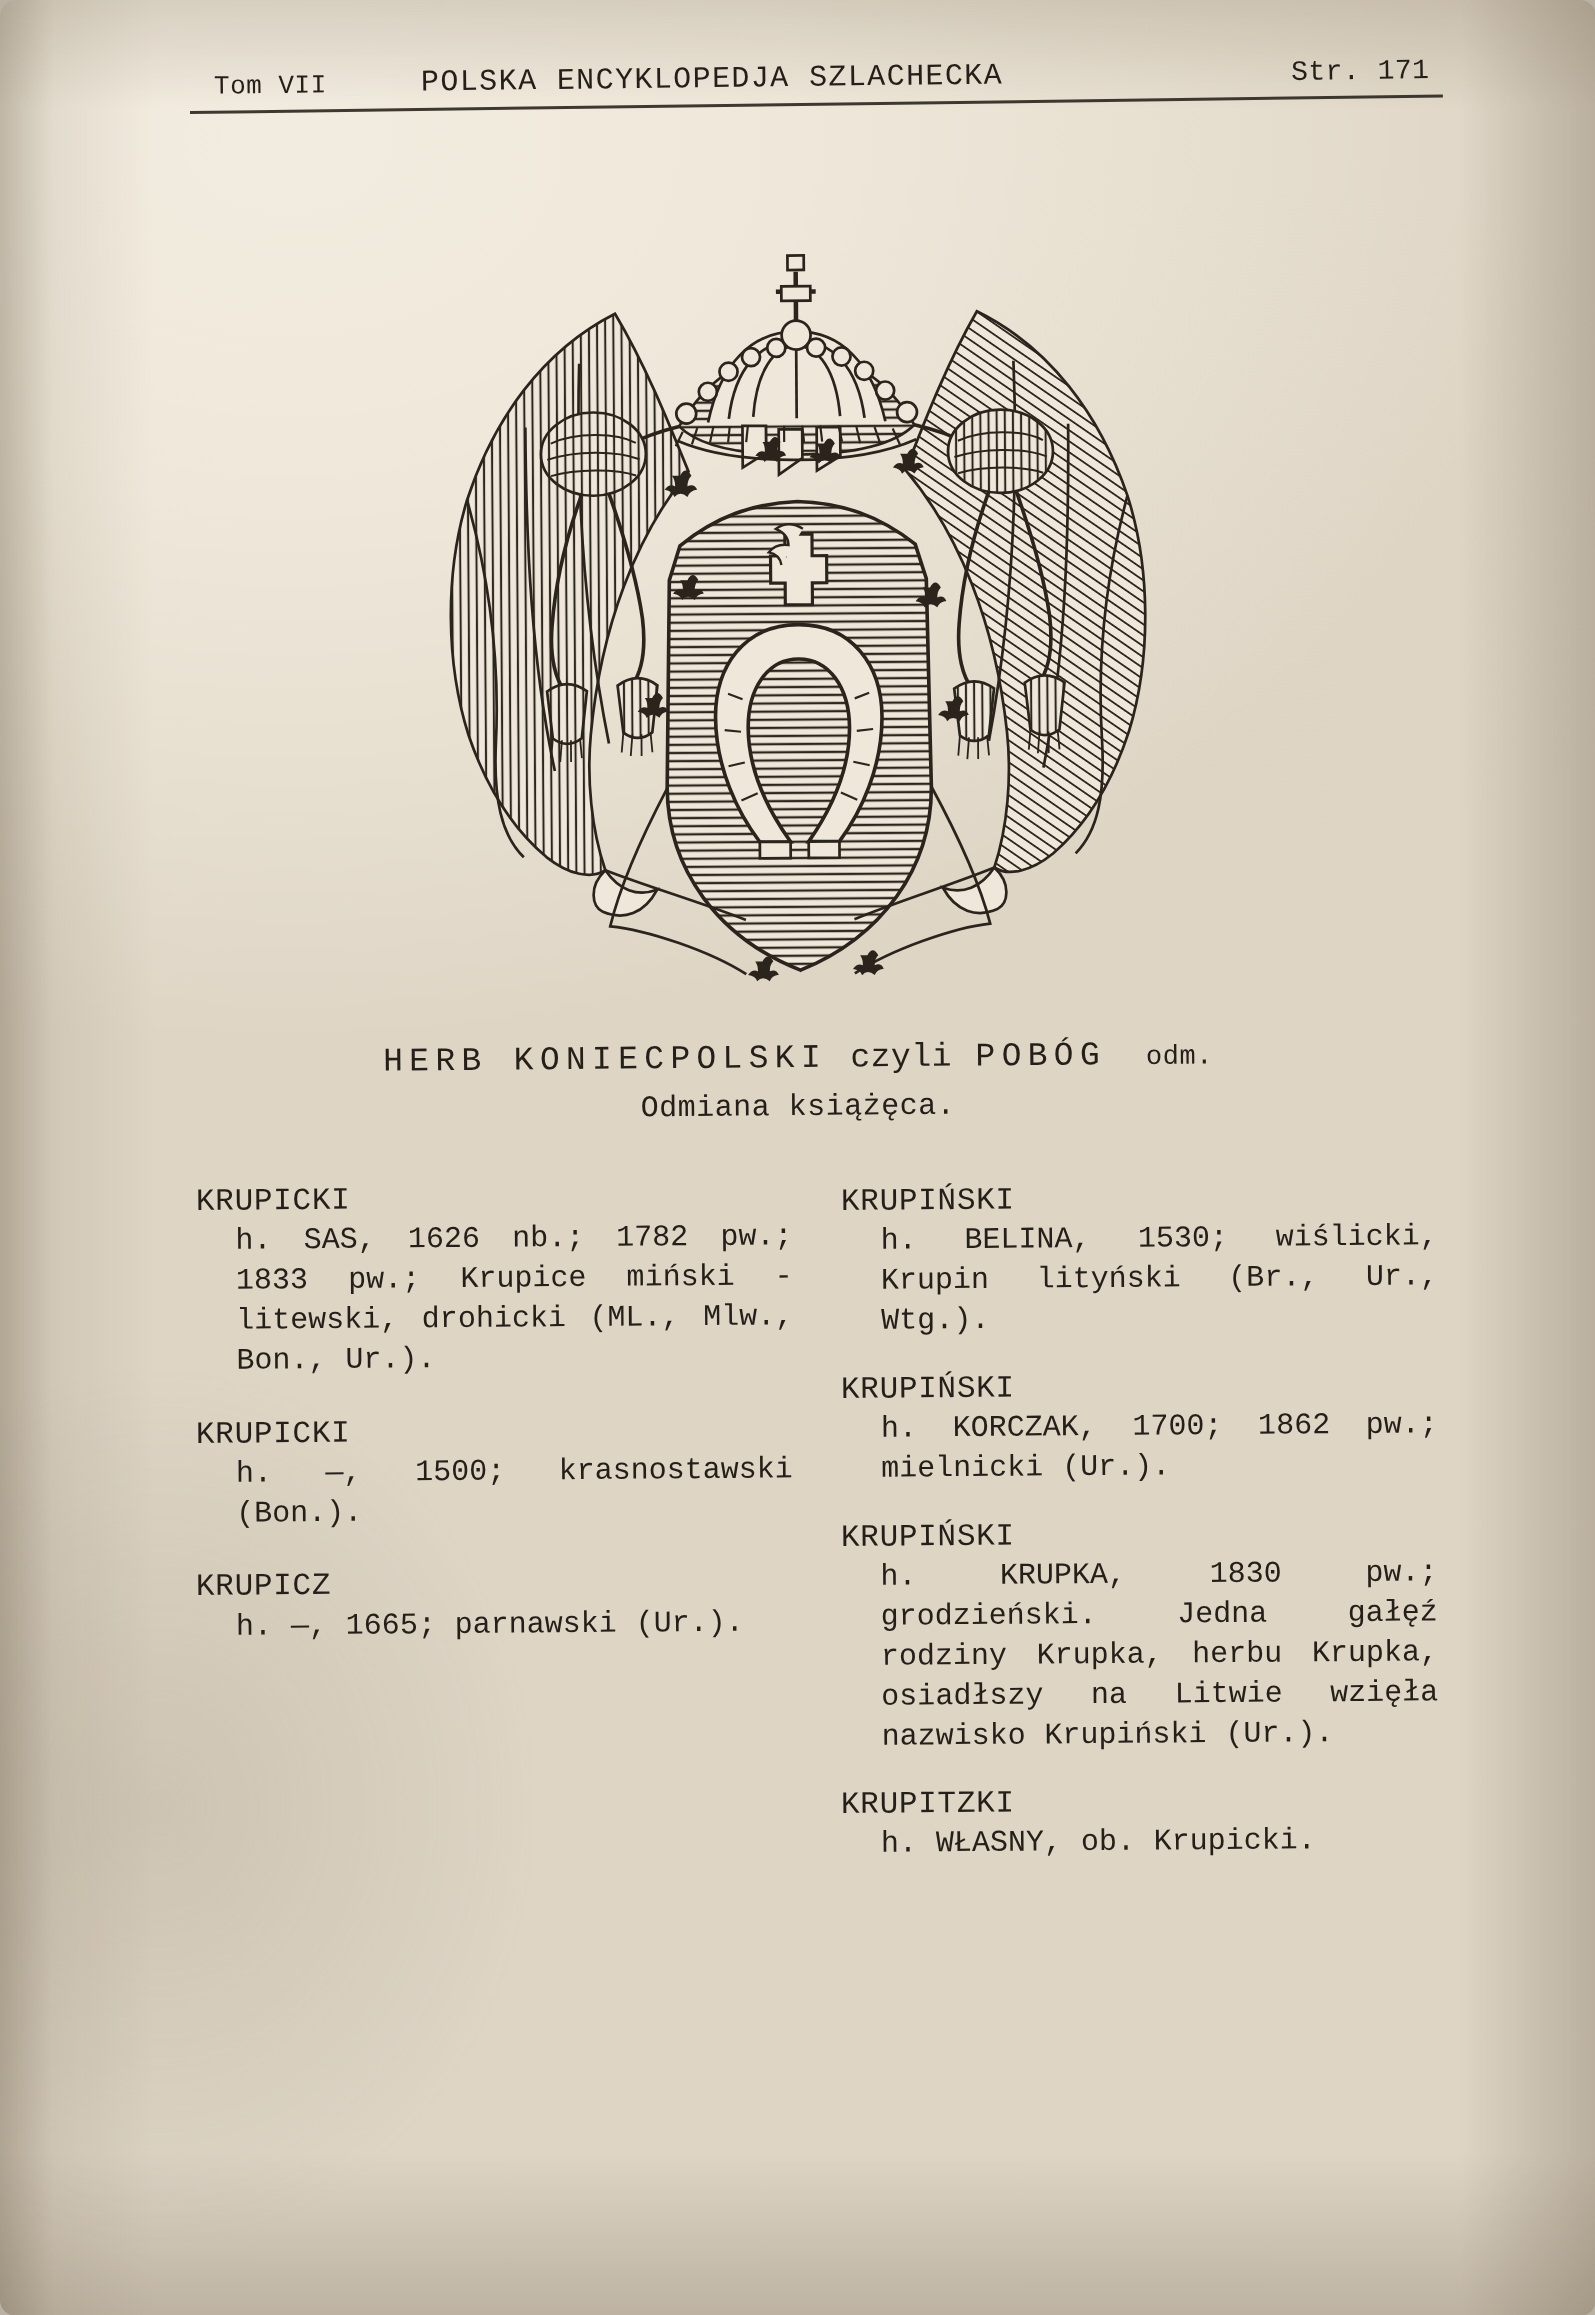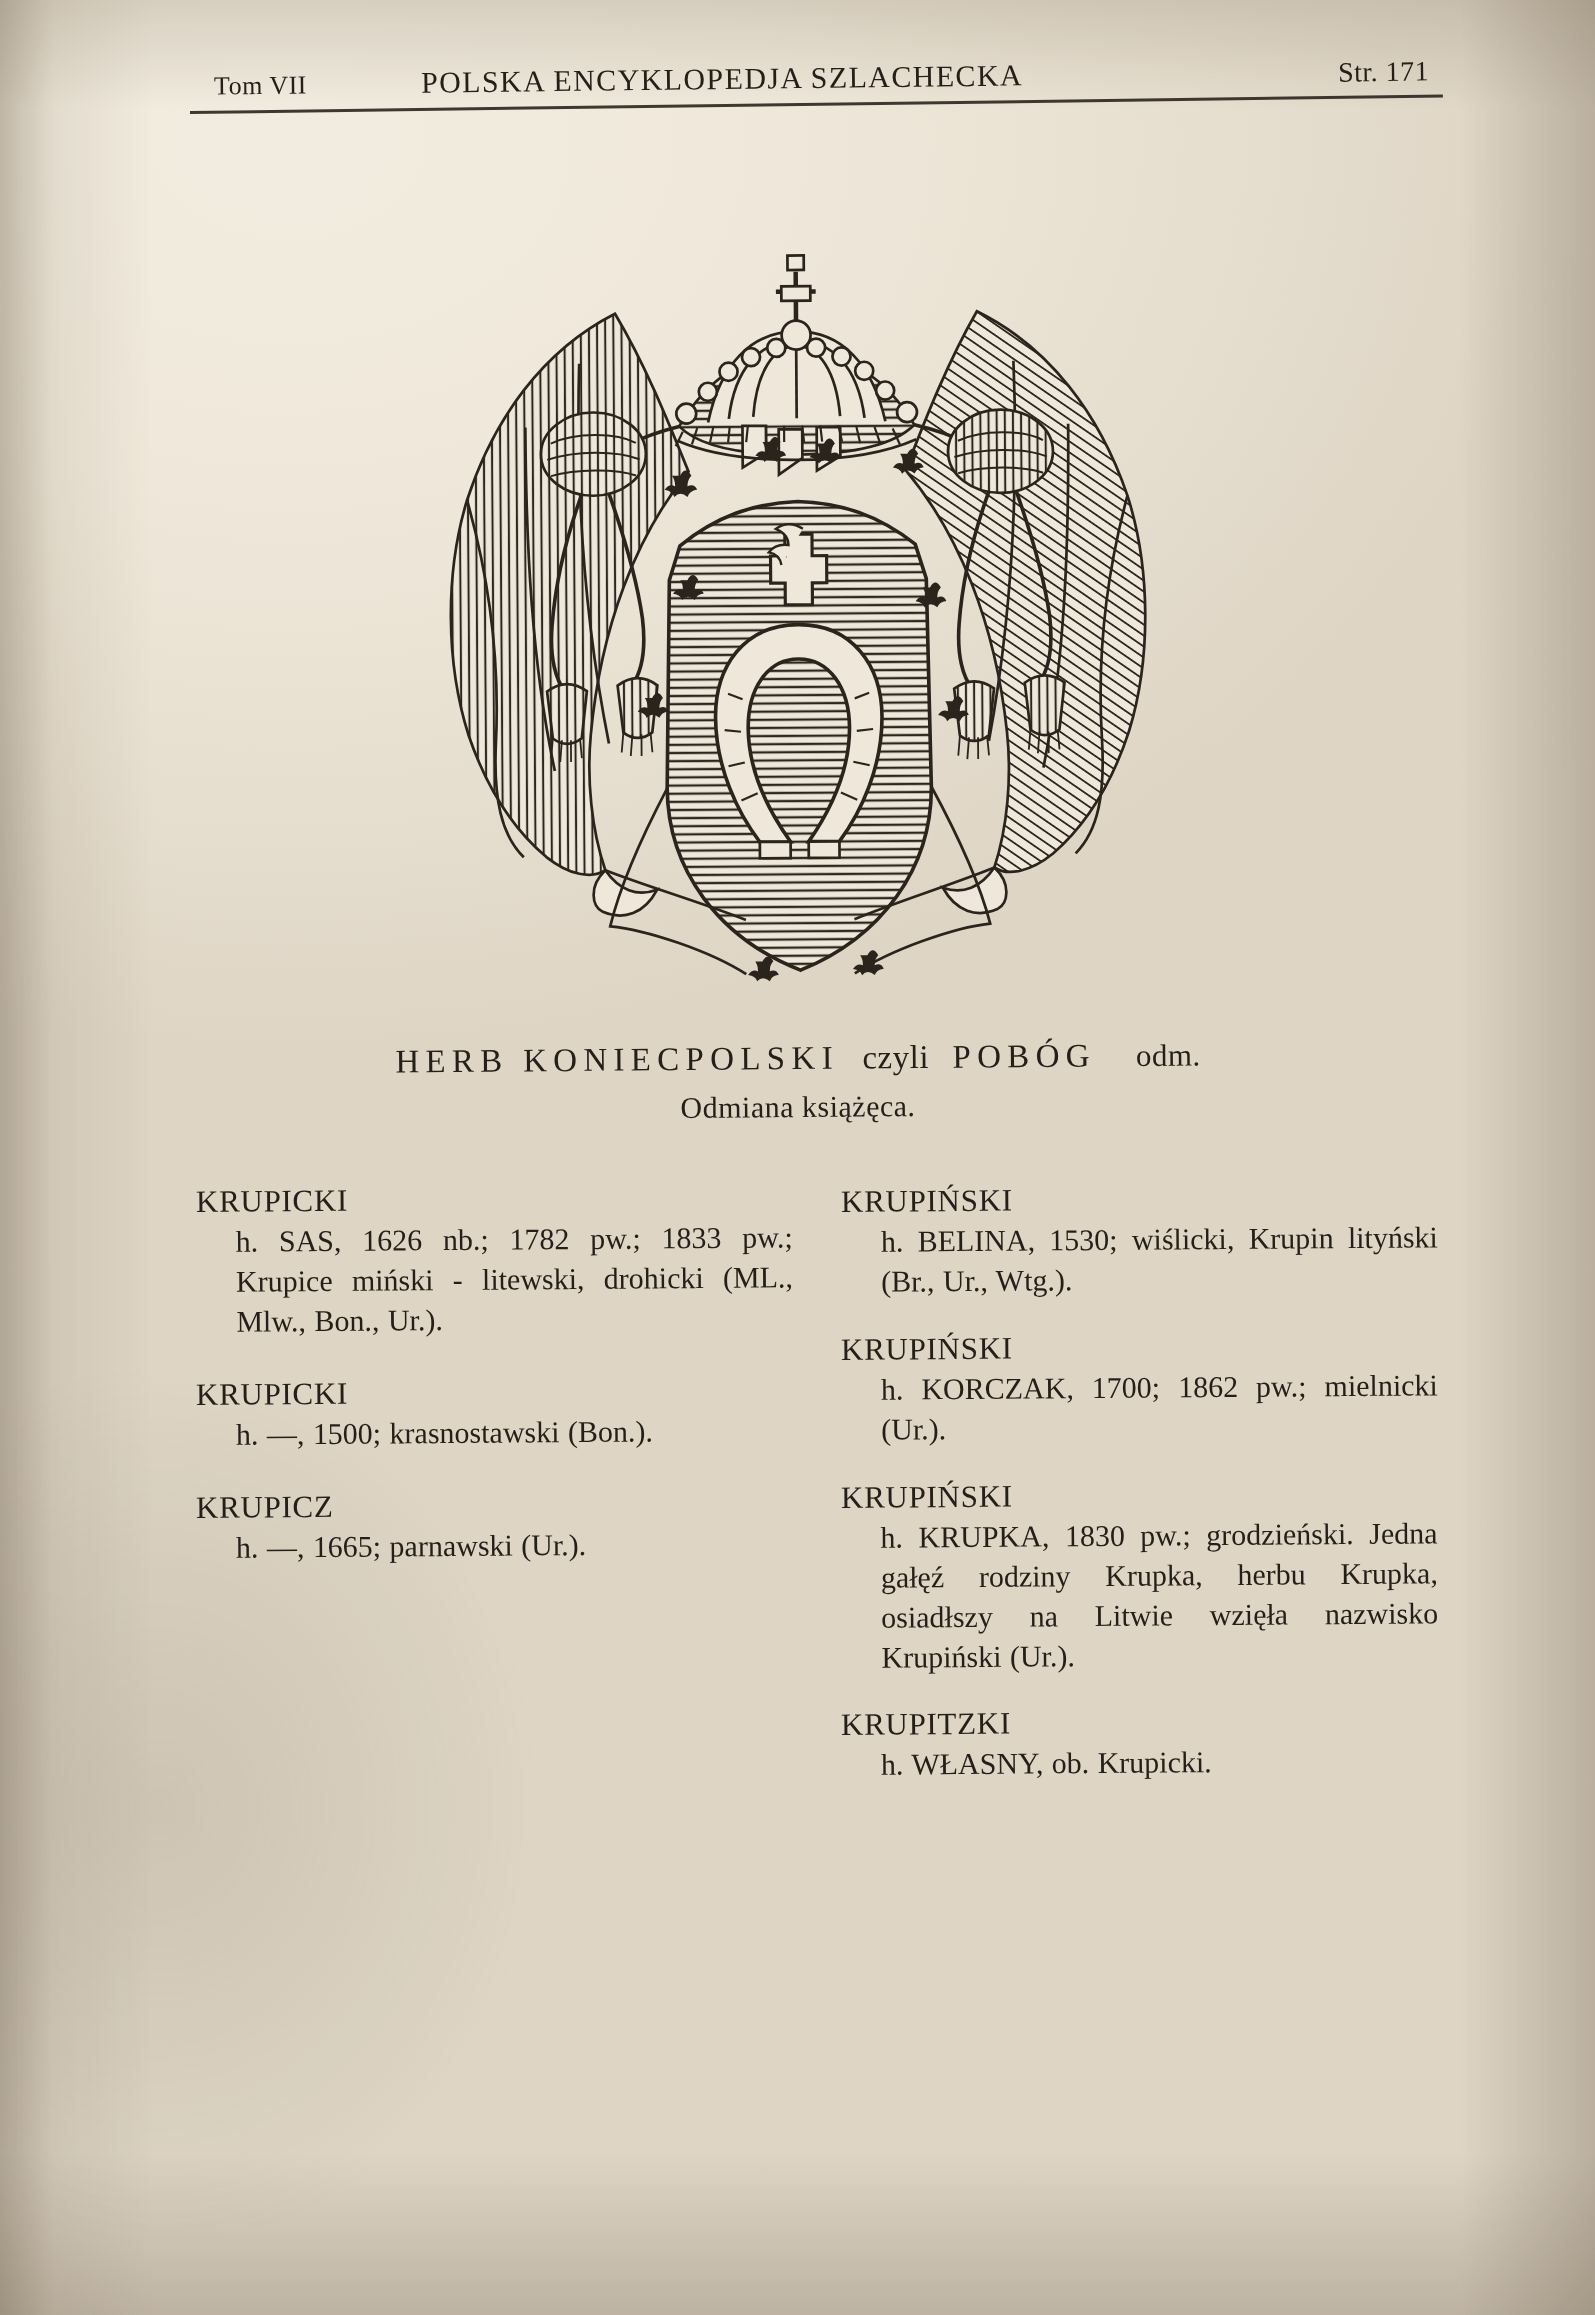--- a/index.html
+++ b/index.html
@@ -8,22 +8,23 @@
     background: #b9b2a4;
   }
   .page {
     position: relative;
     width: 1596px;
     height: 2316px;
     overflow: hidden;
     background:
       radial-gradient(ellipse 1266px 905px at 18% 6%, #f2ece0 0%, #efe8da 40%, #e7dfd0 70%, #ded5c5 100%),
       linear-gradient(120deg, #f3ecdf 0%, #ece4d6 40%, #e3dacb 75%, #d8cfbe 100%);
-    font-family: Liberation Serif, serif;
+    font-family: Liberation Mono, monospace;
     color: #241f19;
+    border-radius: 16px;
   }
   
   .page::before {
     content: "";
     position: absolute;
     inset: 0;
     pointer-events: none;
     background:
       linear-gradient(90deg, rgba(120,108,90,0.38) 0px, rgba(140,128,108,0.12) 54px, rgba(255,255,255,0) 154px),
       linear-gradient(270deg, rgba(120,108,90,0.30) 0px, rgba(255,255,255,0) 136px),
@@ -114,21 +115,21 @@
     text-align: center;
   }
   .cap-line1 {
     font-size: 33px;
     letter-spacing: 0.9px;
     transform: rotate(-0.5deg);
     white-space: nowrap;
   }
   .cap-line1 .sp { letter-spacing: 6.3px; }
   .cap-line1 .czyli { letter-spacing: 0.5px; margin: 0 23.5px; }
-  .cap-line1 .odm { font-size: 31px; letter-spacing: 0.5px; margin-left: 40px; }
+  .cap-line1 .odm { font-size: 27px; letter-spacing: 0.5px; margin-left: 40px; }
   .cap-line2 {
     margin-top: 12.7px;
     font-size: 30px;
     letter-spacing: 0.5px;
     transform: rotate(-0.5deg);
   }
 
   
   .columns {
     position: absolute;

